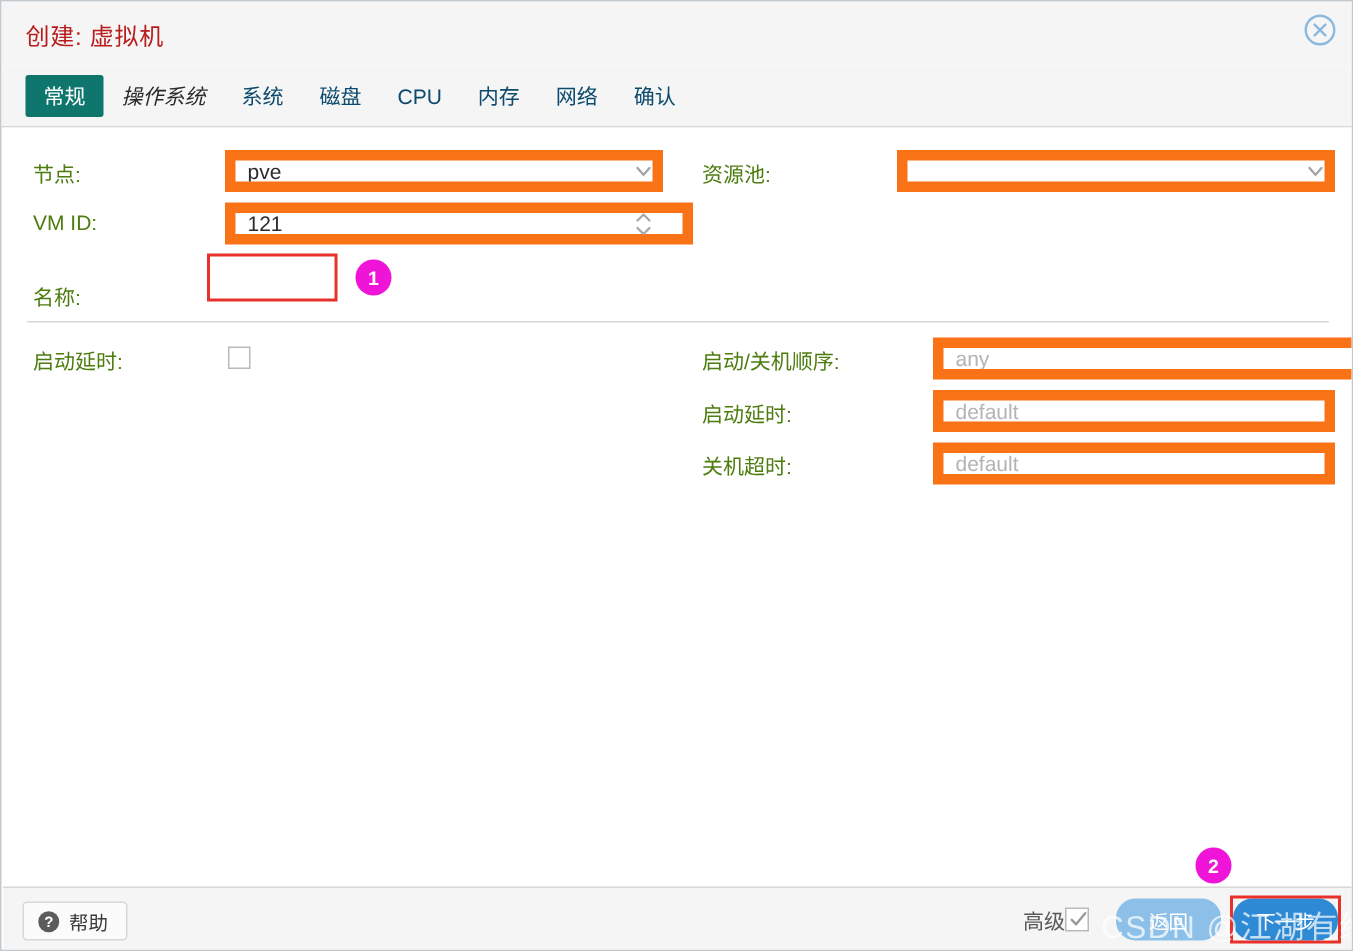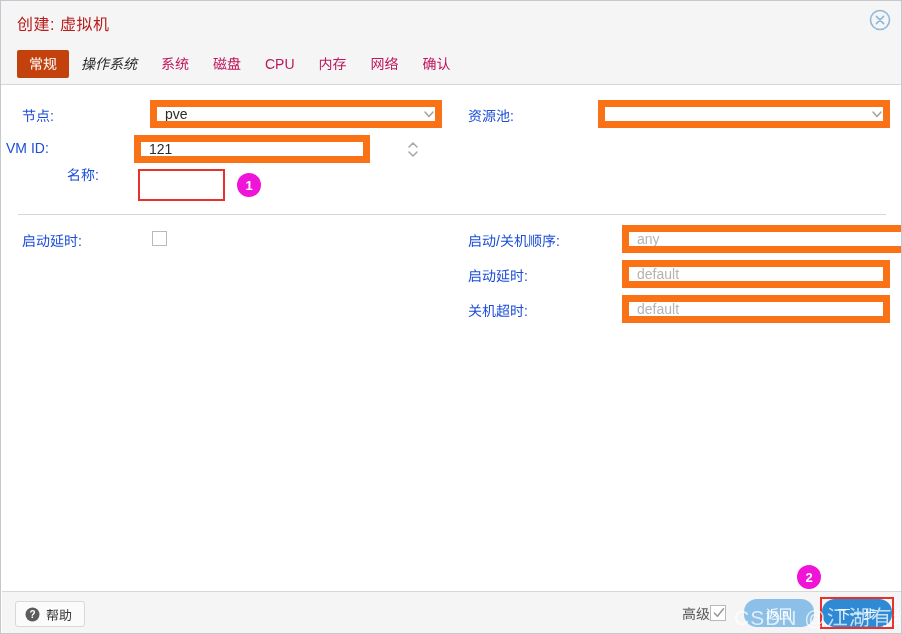--- a/index.html
+++ b/index.html
@@ -65,28 +65,28 @@
     position: absolute;
     left: 16px;
     top: 7px;
     display: flex;
     align-items: center;
     gap: 0px;
   }
   .tab {
     font-size: 14px;
     padding: 5px 12px;
-    color: #be185d;
+    color: #0c4a6e;
     white-space: nowrap;
     cursor: pointer;
     border-radius: 2px;
     line-height: 18px;
   }
   .tab.active {
-    background: #c2410c;
+    background: #0f766e;
     color: #ffffff;
     font-weight: normal;
   }
   .tab.enabled {
     color: #2b2b2b;
     font-style: italic;
   }
 
   
   .content {
@@ -100,21 +100,21 @@
 
   .field-row {
     position: absolute;
     height: 30px;
   }
   .field-label {
     position: absolute;
     left: 0;
     top: 5px;
     font-size: 14px;
-    color: #1d4ed8;
+    color: #4d7c0f;
     white-space: nowrap;
     text-align: right;
   }
   .field-ctrl {
     position: absolute;
     height: 28px;
     box-sizing: border-box;
     background: #ffffff;
     border: 7px solid #f97316;
     font-size: 14px;
@@ -304,32 +304,32 @@
     <div class="field-row" style="left:20px; top:15px; width:420px;">
       <div class="field-label">节点:</div>
       <input class="field-ctrl" style="left: 128px; top: 0px; width: 292px;" readonly="" value="pve">
       <div class="chev" style="left:396px;">
         <svg width="14" height="28" viewBox="0 0 14 28">
             <path d="M3 12 L7 16.5 L11 12" fill="none" stroke="#a6a6a6" stroke-width="1.6" stroke-linecap="round" stroke-linejoin="round"></path>
           </svg>
       </div>
     </div>
 
-    <div class="field-row" style="left:4px; top:50px; width:420px;">
+    <div class="field-row" style="left:20px; top:50px; width:420px;">
       <div class="field-label">VM ID:</div>
-      <input class="field-ctrl" style="left: 128px; top: 0px; width: 236px;" value="121">
+      <input class="field-ctrl" style="left: 128px; top: 0px; width: 312px;" value="121">
       <div class="spin" style="left:396px;">
         <svg width="14" height="28" viewBox="0 0 14 28">
           <path d="M3 12 L7 8 L11 12" fill="none" stroke="#a6a6a6" stroke-width="1.5" stroke-linecap="round" stroke-linejoin="round"></path>
           <path d="M3 17 L7 21 L11 17" fill="none" stroke="#a6a6a6" stroke-width="1.5" stroke-linecap="round" stroke-linejoin="round"></path>
         </svg>
       </div>
     </div>
 
-    <div class="field-row" style="left:20px; top:74px; width:420px;margin-left:45px;">
+    <div class="field-row" style="left:20px; top:97px; width:420px;">
       <div class="field-label">名称:</div>
     </div>
 
     <div class="separator"></div>
 
     <div class="field-row" style="left:20px; top:140px; width:420px;">
       <div class="field-label">启动延时:</div>
       <div class="checkbox" style="left:130px; top:6px;"></div>
     </div>
 

